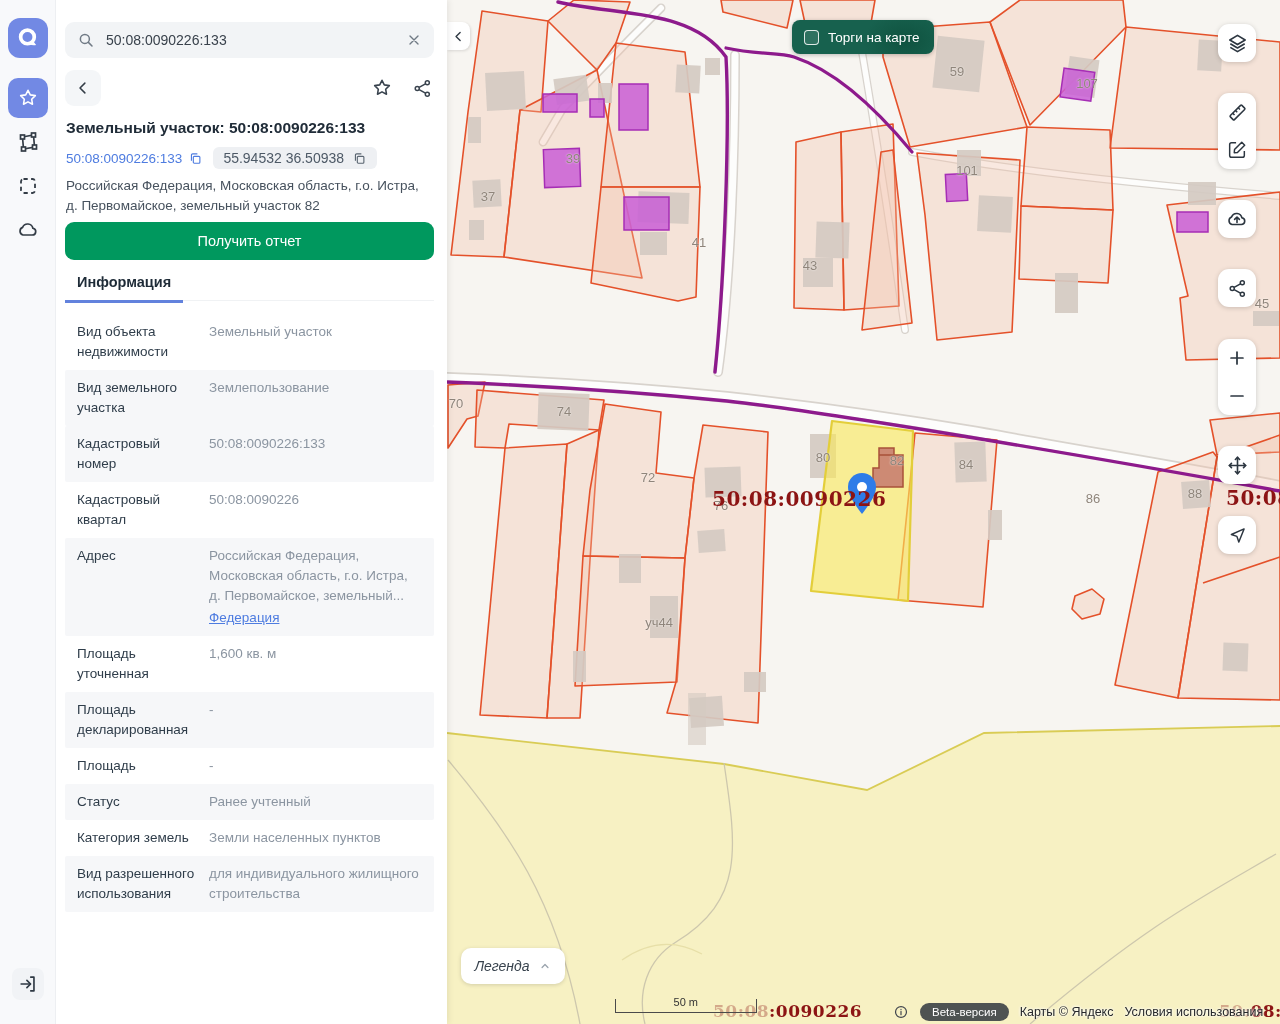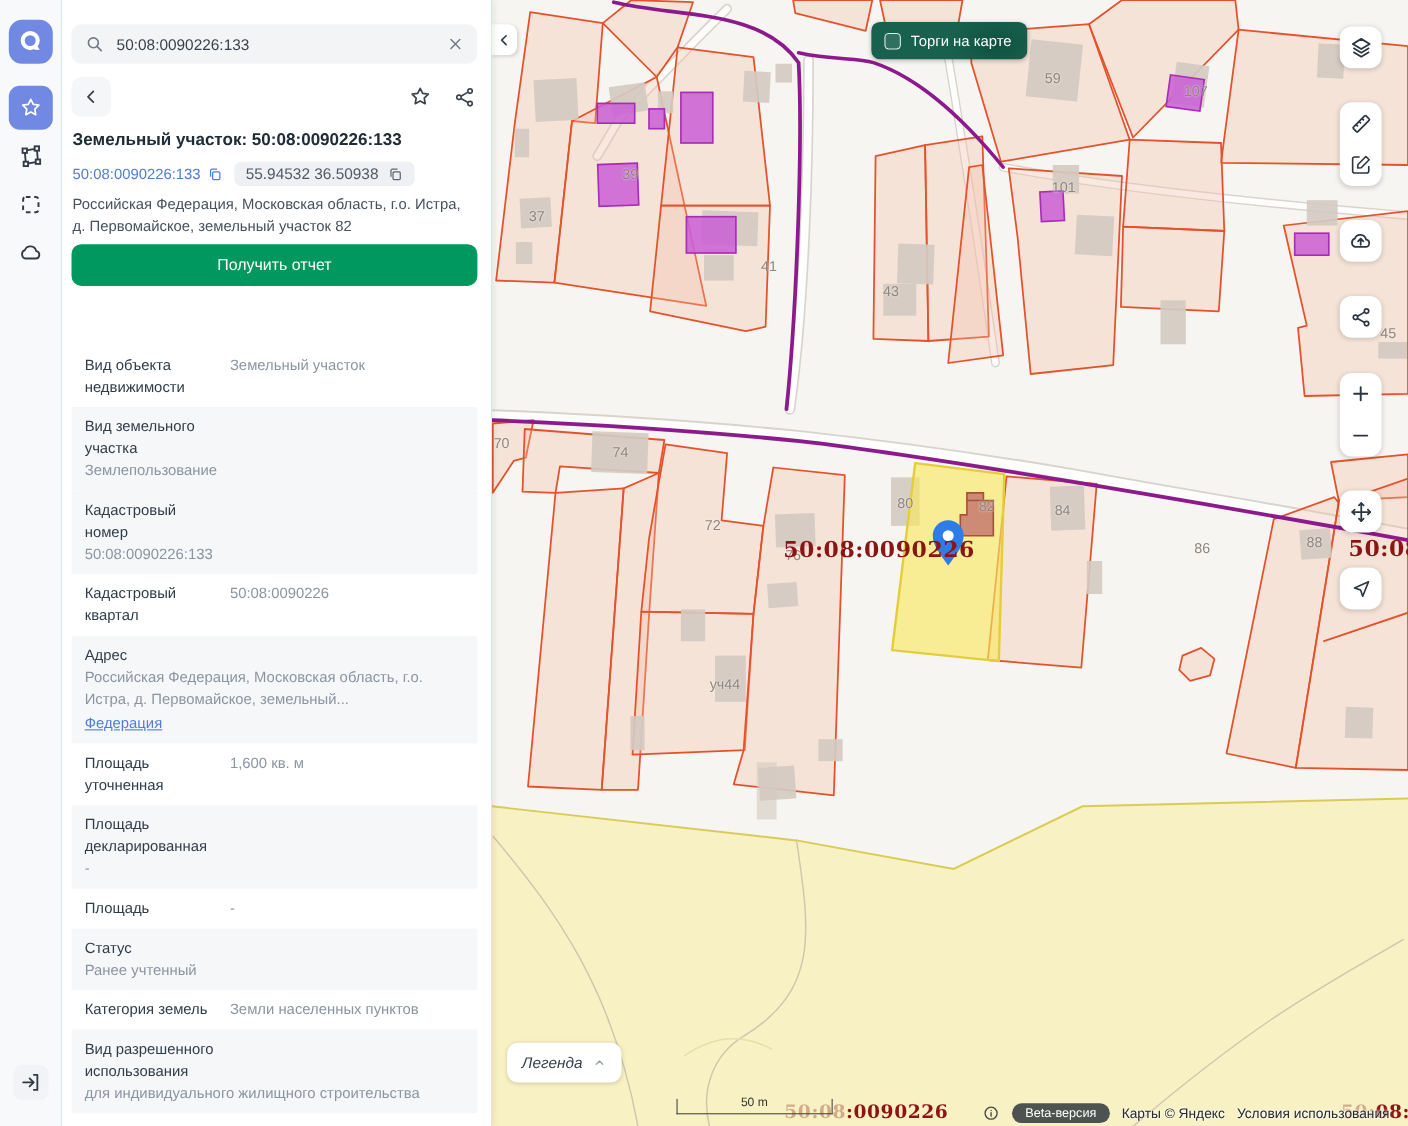--- a/index.html
+++ b/index.html
@@ -23,21 +23,21 @@
   .obj-title{position:absolute;left:10px;top:119px;width:370px;font-size:15.5px;font-weight:bold;color:#202c38;}
   .chips{position:absolute;left:10px;top:146px;width:370px;height:24px;display:flex;align-items:center;gap:10px;}
   .chip-link{display:flex;align-items:center;gap:6px;color:#4e7ce0;font-size:13.5px;}
   .chip-gray{display:flex;align-items:center;gap:8px;background:#eef0f3;border-radius:6px;padding:3px 10px;color:#4d5966;font-size:14px;}
   .obj-addr{position:absolute;left:10px;top:176px;width:368px;font-size:13.5px;line-height:20px;color:#47525e;}
   .report-btn{position:absolute;left:9px;top:222px;width:369px;height:38px;border-radius:9px;background:#00985e;border:none;color:#fff;font-family:"Liberation Sans",sans-serif;font-size:14.5px;}
   .tabs{position:absolute;left:9px;top:268px;width:369px;height:33px;border-bottom:1px solid #f0f2f4;}
   .tab{display:inline-block;padding:6px 12px 10px 12px;font-size:14.5px;font-weight:bold;color:#1e2b37;border-bottom:3px solid #6282dd;}
   .info{position:absolute;left:9px;top:314px;width:369px;}
   .irow{display:flex;padding:8px 12px 8px 12px;font-size:13.5px;line-height:20px;}
-  .irow.alt{background:#f6f7f9;border-radius:2px;flex-direction:column;}
+  .irow.alt{background:#f6f7f9;border-radius:2px;}
   .irow .lbl{width:132px;flex:none;color:#2f3d4a;font-weight:500;padding-right:12px;}
   .irow .val{flex:1;color:#8b95a1;}
   .irow .val a{color:#4e7ce0;display:inline-block;margin-top:2px;}
   
   .map{position:absolute;left:447px;top:0;width:833px;height:1024px;overflow:hidden;background:#f7f5f1;}
   .map svg.base{position:absolute;left:0;top:0;}
   .mlabel{position:absolute;transform:translate(-50%,-50%);font-size:13px;color:#8f857b;text-shadow:0 0 2px rgba(255,255,255,.85);white-space:nowrap;z-index:3;}
   .qlabel{position:absolute;font-family:"DejaVu Serif",serif;font-weight:bold;color:#8c1414;white-space:nowrap;z-index:3;letter-spacing:.5px;}
   .qlabel .pre{opacity:.32;}
   .collapse-btn{position:absolute;left:0;top:22px;width:23px;height:28px;background:#fff;border-radius:0 8px 8px 0;box-shadow:1px 1px 3px rgba(0,0,0,.12);display:flex;align-items:center;justify-content:center;z-index:6;}
@@ -148,20 +148,23 @@
           <rect x="8.5" y="8.5" width="10.5" height="11" rx="1.5"></rect>
             <path d="M5.5 15.5V6.5A2 2 0 0 1 7.5 4.5h7.5"></path>
         </svg>
       </span>
     </div>
 
     <div class="obj-addr">Российская Федерация, Московская область, г.о. Истра, д. Первомайское, земельный участок 82</div>
 
     <button class="report-btn">Получить отчет</button>
 
+    <div class="tabs">
+      <span class="tab">Информация</span>
+    </div>
 
     <div class="info" id="info-table">
         <div class="irow">
           <div class="lbl">Вид объекта недвижимости</div>
           <div class="val">Земельный участок</div>
         </div>
         <div class="irow alt">
           <div class="lbl">Вид земельного участка</div>
           <div class="val">Землепользование</div>
         </div>

